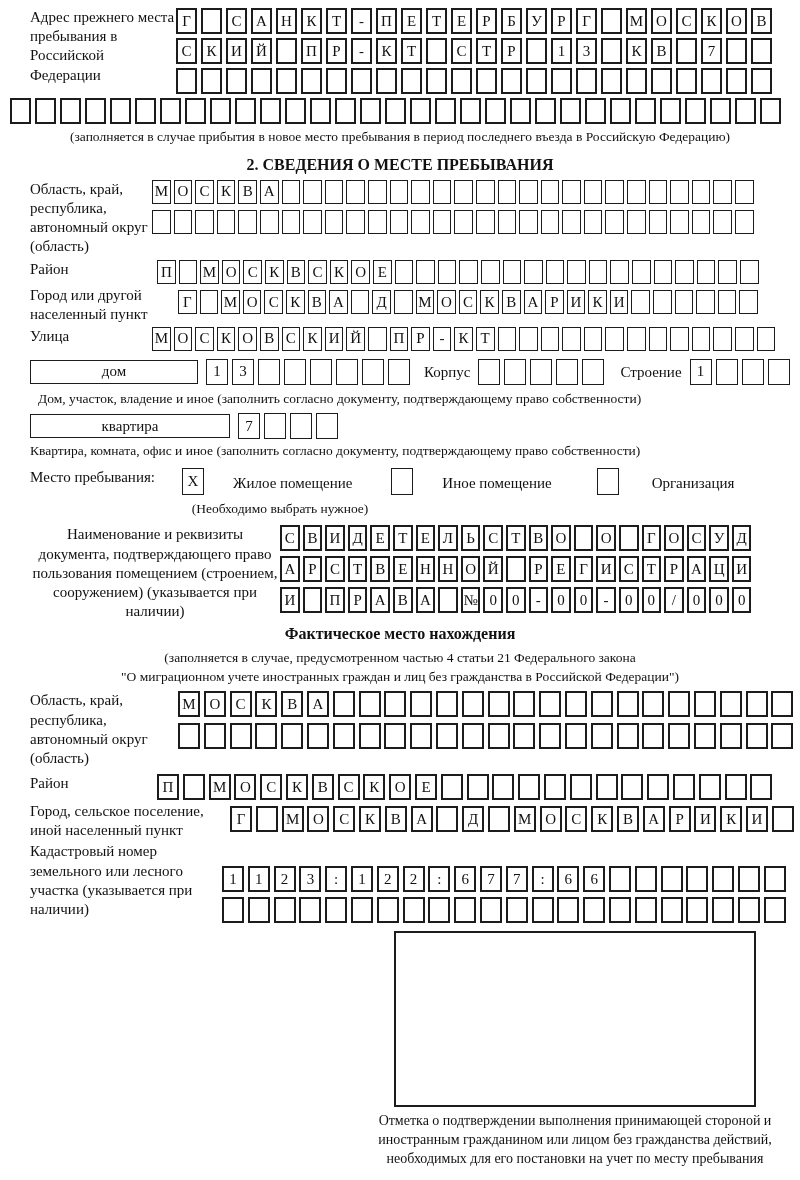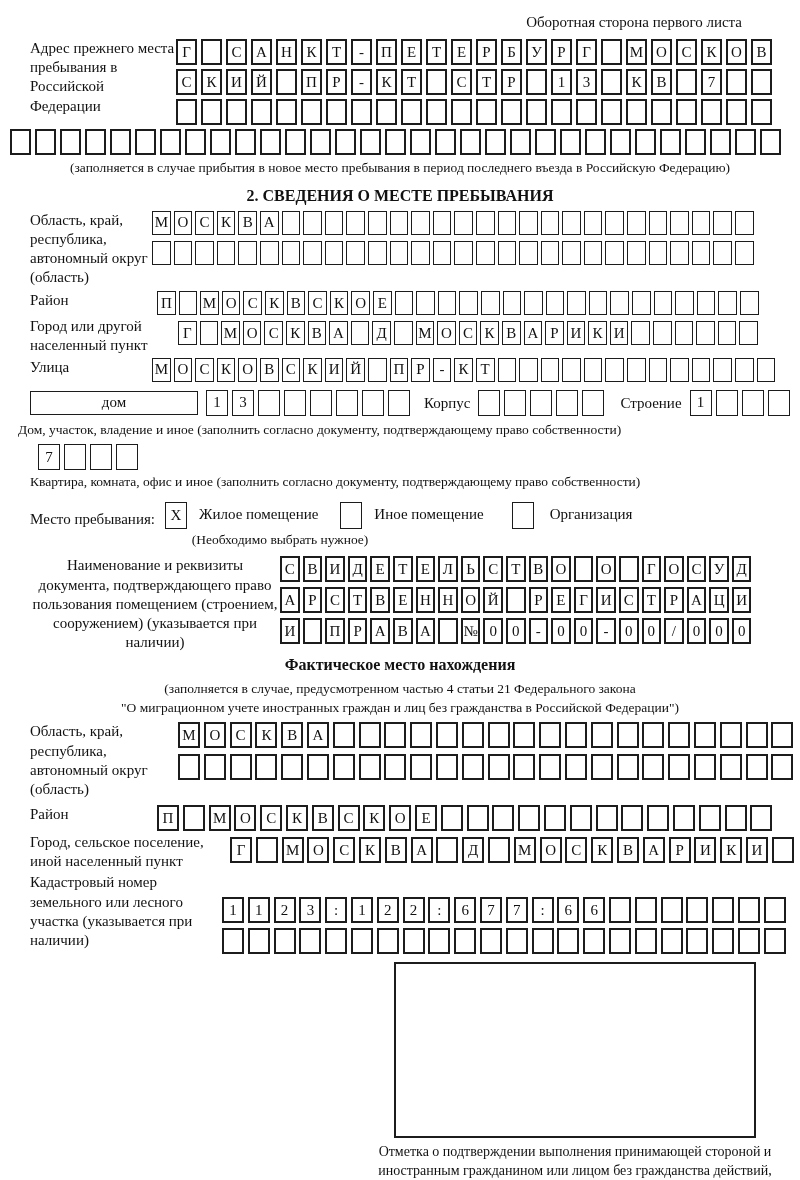--- a/index.html
+++ b/index.html
@@ -38,21 +38,20 @@
   .stamp-box{width:362px;height:176px;border:2px solid #1c1c1c;box-sizing:border-box;margin:0 auto;}
   .stamp-cap{margin-top:5px;text-align:center;font-size:14px;line-height:1.35;}
 
   .mt2{margin-top:2px}.mt4{margin-top:4px}.mt6{margin-top:6px}.mt8{margin-top:8px}
 </style>
 </head>
 <body>
 
 <div class="page">
 
-  <div class="hdr-note">Оборотная сторона первого листа</div>
 
   <div class="fieldrow mt8">
     <div class="flabel" style="width:146px;">Адрес прежнего места пребывания в Российской Федерации</div>
     <div class="boxcol">
       <div class="cellrow c-top">
           <span class="cell">Г</span>
           <span class="cell"></span>
           <span class="cell">С</span>
           <span class="cell">А</span>
           <span class="cell">Н</span>
@@ -356,33 +355,34 @@
         <span class="cell"></span>
       </div>
     <div class="inline-lbl" style="margin-left:16px;">Строение</div>
     <div class="cellrow c-mid" style="margin-left:8px;">
         <span class="cell">1</span>
         <span class="cell"></span>
         <span class="cell"></span>
         <span class="cell"></span>
       </div>
   </div>
-  <div class="caption" style="margin:3px 0 0 18px;">Дом, участок, владение и иное (заполнить согласно документу, подтверждающему право собственности)</div>
+  <div class="caption" style="margin:3px 0 0 38px;">Дом, участок, владение и иное (заполнить согласно документу, подтверждающему право собственности)</div>
 
   <div class="fieldrow mt6" style="align-items:center;">
+    <div class="longbox" style="width:200px;">квартира</div>
     <div class="cellrow c-mid" style="margin-left:8px;">
         <span class="cell">7</span>
         <span class="cell"></span>
         <span class="cell"></span>
         <span class="cell"></span>
       </div>
   </div>
   <div class="caption" style="margin:3px 0 0 30px;">Квартира, комната, офис и иное (заполнить согласно документу, подтверждающему право собственности)</div>
 
-  <div class="fieldrow mt8" style="align-items:flex-end;">
+  <div class="fieldrow mt8" style="align-items:flex-start;gap:17px;">
     <div class="flabel">Место пребывания:</div>
     <div class="chk" style="margin-left:10px;">X</div>
     <div class="inline-lbl" style="margin-left:12px;">Жилое помещение</div>
     <div class="chk" style="margin-left:22px;"></div>
     <div class="inline-lbl" style="margin-left:12px;">Иное помещение</div>
     <div class="chk" style="margin-left:28px;"></div>
     <div class="inline-lbl" style="margin-left:16px;">Организация</div>
   </div>
   <div class="caption" style="width:560px;text-align:center;margin-top:2px;">(Необходимо выбрать нужное)</div>
 

